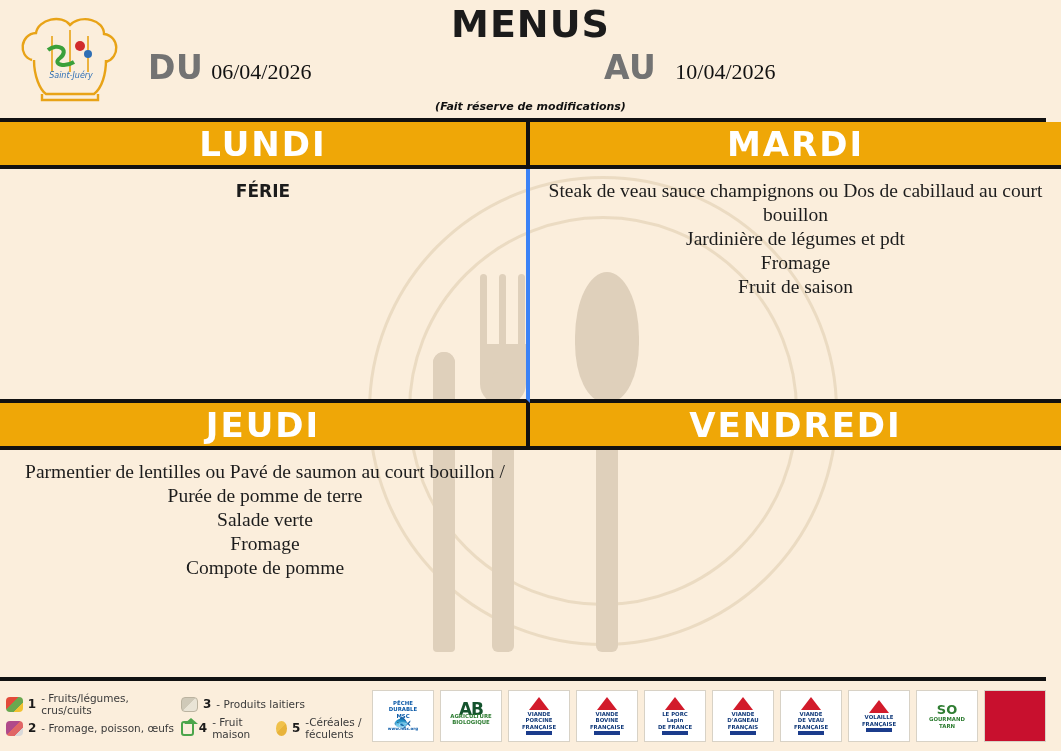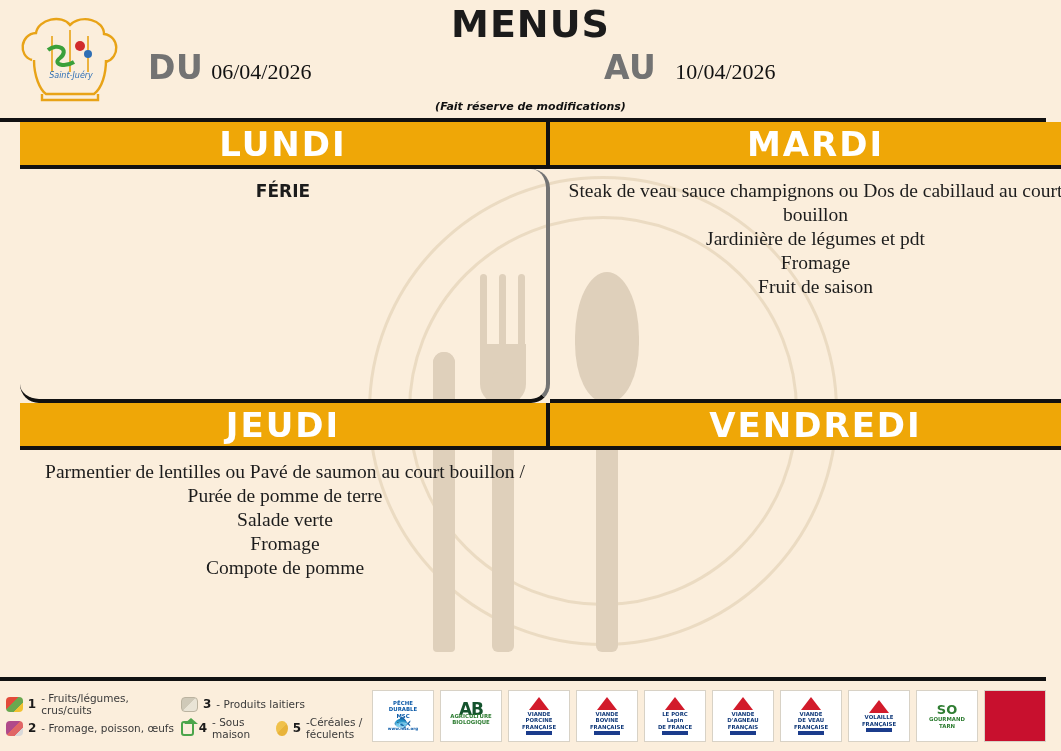--- a/index.html
+++ b/index.html
@@ -73,21 +73,20 @@
   }
 
   
   .grid-wrap {
     position: absolute;
     top: 118px; left: 0;
     width: 1046px;
     height: 563px;
     border-top: 4px solid #111;
     border-bottom: 4px solid #111;
-    padding-left: 20px;
   }
   .bg-art {
     position: absolute;
     inset: 0;
     overflow: hidden;
     pointer-events: none;
   }
   .plate {
     position: absolute;
     left: 368px; top: 54px;
@@ -164,21 +163,21 @@
   .cell {
     position: relative; z-index: 2;
     padding: 10px 12px 0 12px;
     text-align: center;
     font-family: "Liberation Serif", serif;
     font-size: 19.5px;
     line-height: 24px;
     color: #1c1c1c;
     background: transparent;
   }
-  .cell.left { border-right: 4px solid #737373; border-radius: 19px; }
+  .cell.left { border-right: 4px solid #3b82f6; }
   .cell.row-a { border-bottom: 4px solid #111; }
   .cell .bold { font-family: "DejaVu Sans", sans-serif; font-weight: bold; font-size: 17px; }
   .cell p { margin: 0; }
 
   
   .footer {
     position: absolute;
     left: 0; top: 681px;
     width: 1061px; height: 70px;
     background: #fbeedc;
@@ -349,21 +348,21 @@
         <span>-  Produits laitiers</span>
       </div>
       <div class="lg-item">
         <span class="lg-dot d2"></span>
         <span class="lg-num">2</span>
         <span>- Fromage, poisson, œufs</span>
       </div>
       <div class="lg-item">
         <span class="lg-dot d4"></span>
         <span class="lg-num">4</span>
-        <span>- Sous maison</span>
+        <span>- Fruit maison</span>
         <span class="lg-dot d5" style="margin-left:10px"></span>
         <span class="lg-num">5</span>
         <span>-Céréales / féculents</span>
       </div>
     </div>
 
     <div class="logos">
 
       <div class="lb msc">
         <div>PÊCHE</div>

